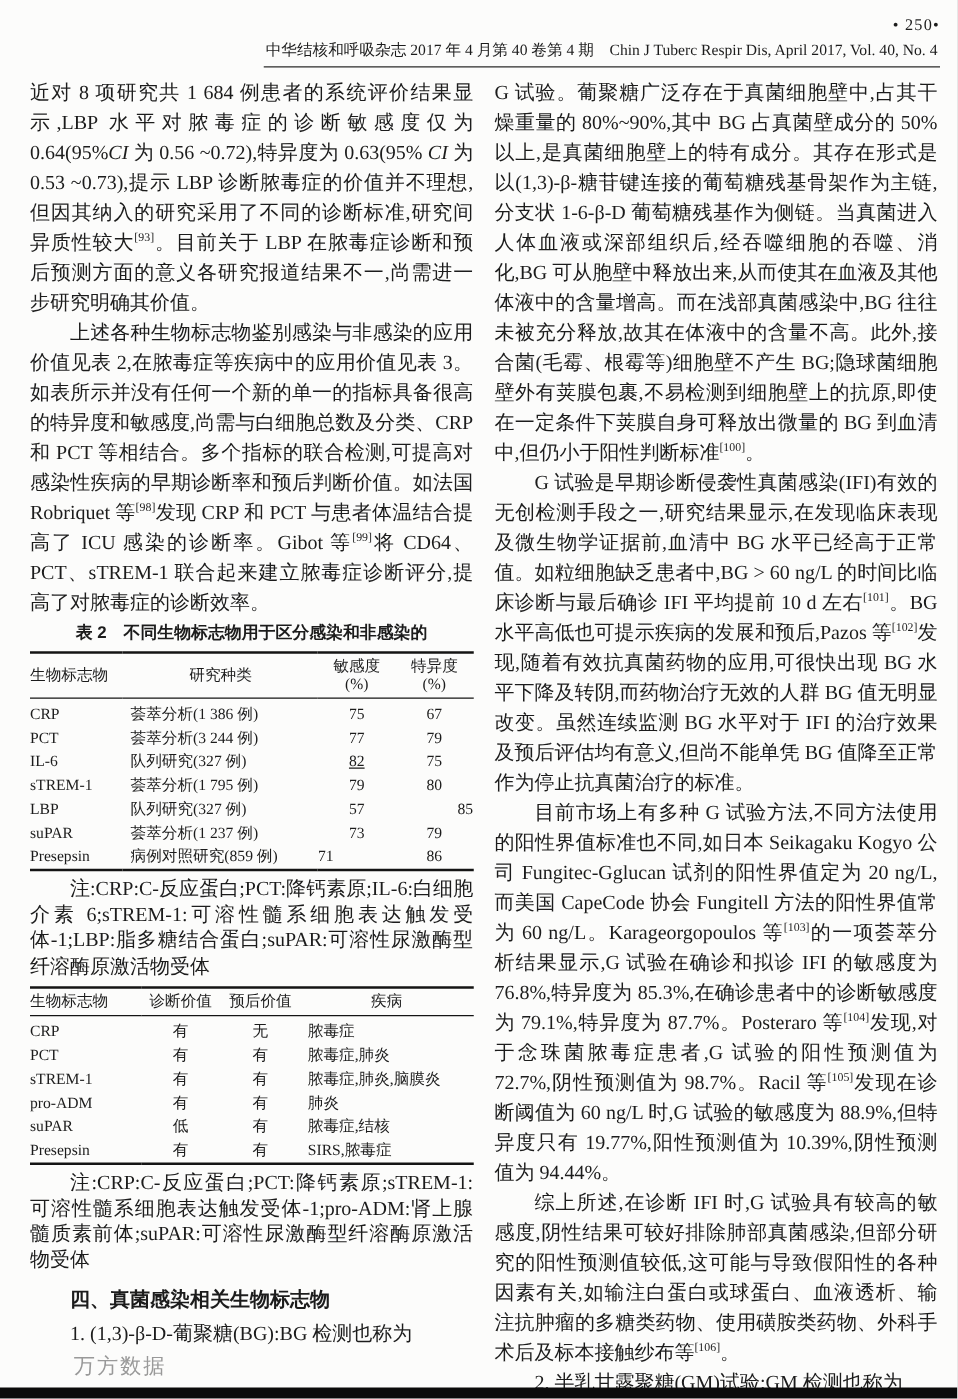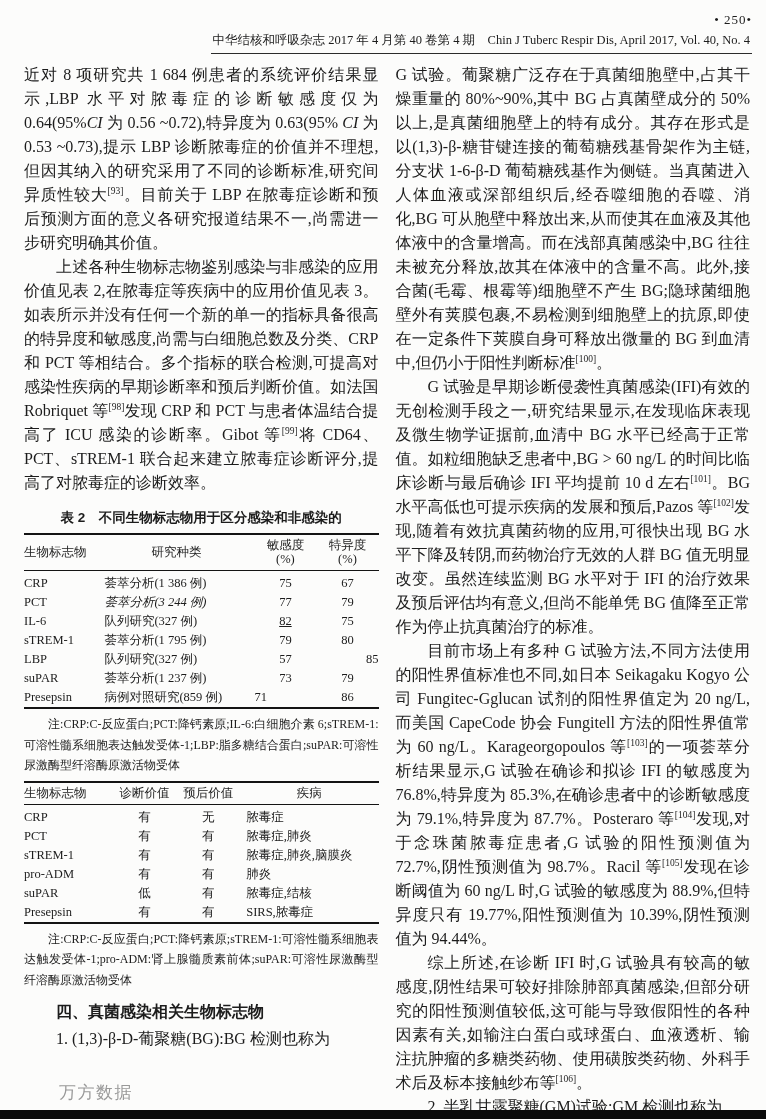--- a/index.html
+++ b/index.html
@@ -15,32 +15,32 @@
   .jtitle{margin-left:auto;font-size:12.5px;white-space:nowrap;
           border-bottom:1.6px solid #2b2b2b;padding:0 2px 4px 2px;}
   
   .cols{display:flex;gap:17px;padding:9px 16px 0 24px;}
   .col{width:355px;}
   .body-text p{margin:0;font-size:16px;line-height:24px;text-align:justify;}
   .body-text p.ind{text-indent:2em;}
   sup{font-size:9.5px;line-height:0;}
   i{font-style:italic;}
   
-  .tbl-title{margin-top:12px;text-align:center;font-weight:bold;
+  .tbl-title{text-align:center;font-weight:bold;
              font-family:"Liberation Sans","DejaVu Sans",sans-serif;
              font-size:13.5px;line-height:21px;}
   .tbl-title sup{font-weight:normal;}
   table.paper{width:100%;border-collapse:collapse;margin-top:5px;
               border-top:2px solid #141414;border-bottom:2px solid #141414;
               font-size:12.5px;}
   table.paper th{font-weight:normal;border-bottom:1px solid #141414;
                  padding:3px 0 4px 0;line-height:14px;vertical-align:middle;}
   table.paper td{height:19px;line-height:19px;padding:0;white-space:nowrap;}
   table.paper tr.first td{padding-top:3px;}
-  .tbl-note{font-size:12px;line-height:20.5px;text-align:justify;
+  .tbl-note{font-size:16px;line-height:20.5px;text-align:justify;
             text-indent:2em;margin-top:5px;}
   .gap-lg{margin-top:14px;}
   
   .sec-head{margin:11px 0 0 0;font-size:16px;line-height:22px;text-indent:2em;
             font-family:"Liberation Sans","DejaVu Sans",sans-serif;font-weight:bold;}
   .closing{margin-top:4px;}
   .closing p{text-indent:2em;}
   
   .watermark{position:absolute;left:59px;top:1081px;font-size:17px;
              letter-spacing:1.5px;color:#8f8f8f;opacity:.9;
@@ -95,21 +95,21 @@
           </thead>
           <tbody>
             <tr class="first">
               <td style="text-align: left;">CRP</td>
               <td style="text-align: left; padding-left: 6px;">荟萃分析(1 386 例)</td>
               <td style="text-align: center;">75</td>
               <td style="text-align: center;">67</td>
             </tr>
             <tr>
               <td style="text-align: left;">PCT</td>
-              <td style="text-align: left; padding-left: 6px; font-style: italic;">荟萃分析(3 244 例)</td>
+              <td style="text-align: left; padding-left: 6px;">荟萃分析(3 244 例)</td>
               <td style="text-align: center;">77</td>
               <td style="text-align: center;">79</td>
             </tr>
             <tr>
               <td style="text-align: left;">IL-6</td>
               <td style="text-align: left; padding-left: 6px;">队列研究(327 例)</td>
               <td style="text-align: center; text-decoration: underline;">82</td>
               <td style="text-align: center;">75</td>
             </tr>
             <tr>

